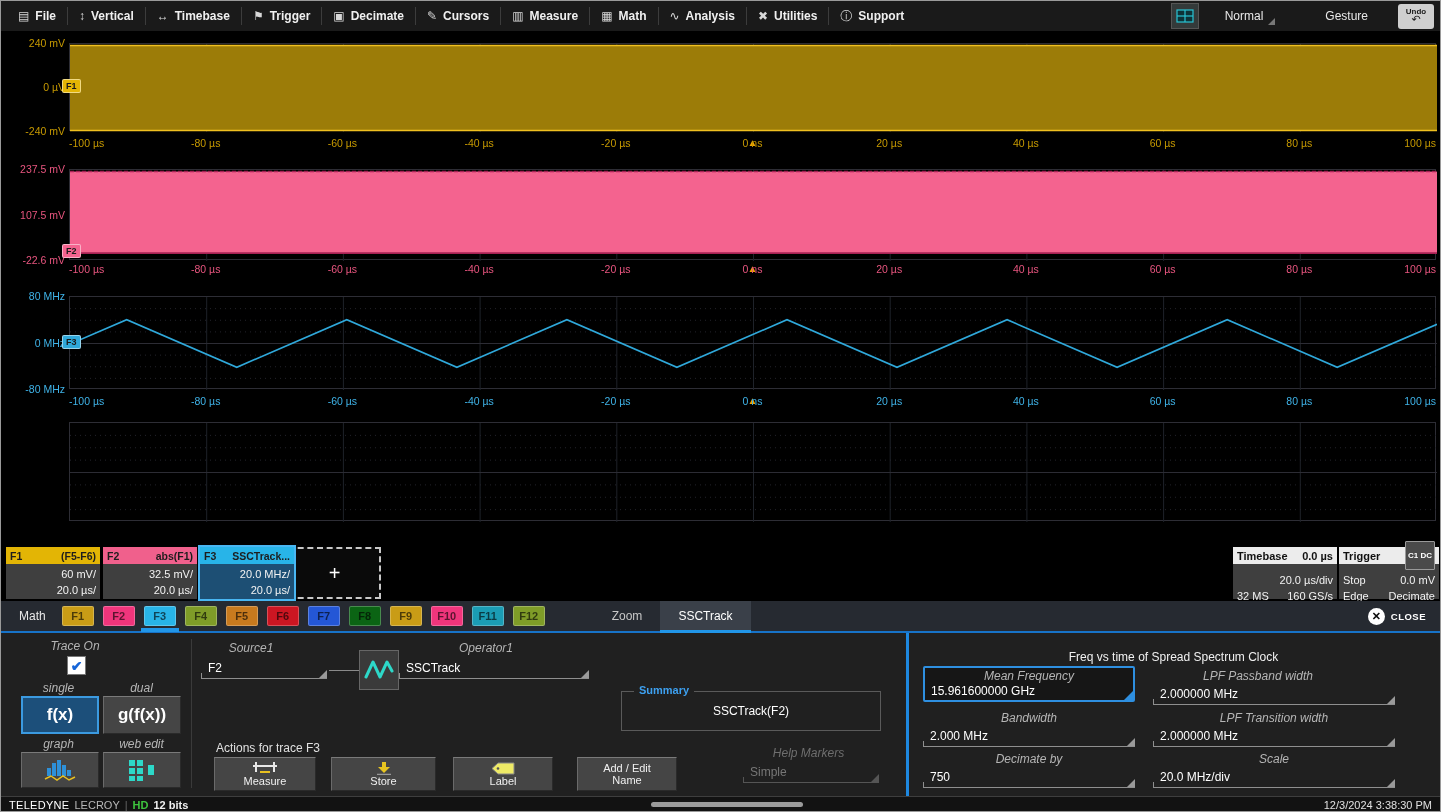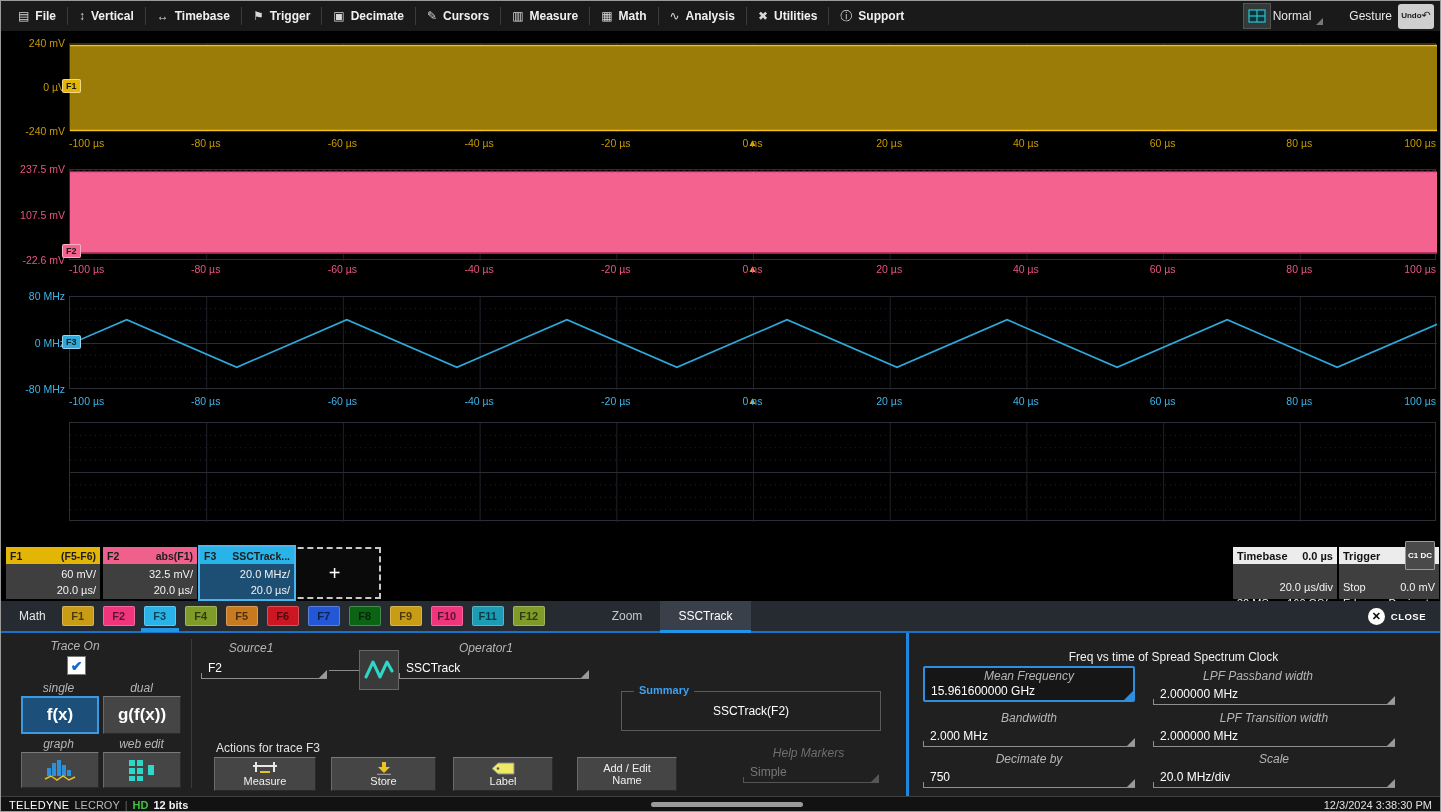--- a/index.html
+++ b/index.html
@@ -7,29 +7,29 @@
         font-family:"Liberation Sans",sans-serif;border:1px solid #9a9a9a;box-sizing:border-box;
         -webkit-user-select:none;user-select:none;}
   
   #menubar{position:absolute;left:0;top:0;width:100%;height:30px;background:#1a1a1a;
            display:flex;align-items:center;}
   #menu-items{display:flex;align-items:center;height:100%;padding-left:6px;}
   .mitem{display:flex;align-items:center;gap:6px;padding:0 11px;height:100%;cursor:pointer;}
   .micon{color:#d8d8d8;font-size:12px;line-height:1;}
   .mlabel{color:#f0f0f0;font-size:12px;font-weight:bold;}
   .msep{width:1px;height:18px;background:#3c3c3c;}
-  #menu-right{position:absolute;right:6px;top:0;height:30px;display:flex;align-items:center;gap:2px;}
+  #menu-right{position:absolute;right:6px;top:0;height:30px;display:flex;align-items:center;gap:26px;}
   #gridmode-btn{width:26px;height:24px;background:#343a3a;border:1px solid #555;display:flex;
                 align-items:center;justify-content:center;}
   #mode-dd{display:flex;align-items:center;color:#e8e8e8;font-size:12px;position:relative;
            padding-right:12px;margin-right:24px;}
   #mode-dd .corner{position:absolute;right:0;bottom:-2px;width:0;height:0;
            border-bottom:7px solid #777;border-left:7px solid transparent;}
   #gesture-label{color:#e8e8e8;font-size:12px;margin-right:4px;}
-  #undo-btn{width:36px;height:25px;background:#cfcfcf;border-radius:3px;display:flex;
+  #undo-btn{width:36px;height:25px;background:#cfcfcf;border-radius:3px;display:flex;flex-direction:column;
             align-items:center;justify-content:center;line-height:1;cursor:pointer;}
   #undo-btn .u1{font-size:8px;font-weight:bold;color:#1a1a1a;}
   #undo-btn .u2{font-size:11px;color:#1a1a1a;margin-top:-2px;}
   
   #scope{position:absolute;left:0;top:30px;width:1439px;height:515px;background:#000;}
   .grid{position:absolute;border:1px solid #2d2d35;box-sizing:border-box;background:#000;}
   .ylab{position:absolute;width:62px;text-align:right;font-size:10.5px;line-height:12px;}
   .fbadge{position:absolute;font-size:9px;font-weight:bold;color:#1a1a1a;padding:1px 3px;
           border-radius:2px;border:1px solid rgba(255,255,255,.5);z-index:3;}
   .axisrow{position:absolute;height:14px;font-size:10.5px;}
@@ -43,21 +43,21 @@
   .dbody{height:35px;background:#3f3f3f;color:#f2f2f2;font-size:11px;text-align:right;
          padding:2px 4px 0 0;line-height:16px;box-sizing:border-box;}
   .dbox.sel{outline:2px solid #49b6f2;}
   .dbox.sel .dbody{background:#1d4f74;}
   #addtrace{position:absolute;top:1px;width:93px;height:52px;border:2px dashed #c8c8c8;
             box-sizing:border-box;color:#fff;font-size:20px;display:flex;align-items:center;
             justify-content:center;cursor:pointer;background:#0a0a0a;}
   .ibox{position:absolute;top:1px;height:52px;box-sizing:border-box;font-size:11px;}
   .ihead{height:17px;background:#ececec;color:#111;display:flex;justify-content:space-between;
          align-items:center;padding:0 4px;font-weight:bold;}
-  .ibody{height:35px;background:#3f3f3f;color:#f2f2f2;padding:15px 4px 0 4px;line-height:16px;box-sizing:border-box;}
+  .ibody{height:35px;background:#3f3f3f;color:#f2f2f2;padding:8px 4px 0 4px;line-height:16px;box-sizing:border-box;}
   .irow{display:flex;justify-content:space-between;}
   .tbadge{background:#4a4a4a;border:1px solid #999;color:#fff;font-size:8px;font-weight:bold;
           padding:9px 2px;border-radius:1px;}
   
   #tabrow{position:absolute;left:0;top:600px;width:100%;height:30px;background:#262a31;
           border-bottom:2px solid #1773c8;box-sizing:content-box;display:flex;align-items:center;}
   #math-label{color:#e8e8e8;font-size:12px;margin:0 16px 0 18px;}
   .ftab{position:relative;min-width:32px;height:20px;border-radius:2px;display:flex;align-items:center;
         justify-content:center;font-size:11px;font-weight:bold;color:rgba(0,0,0,.62);margin-right:9px;
         padding:0 4px;box-sizing:border-box;cursor:pointer;border:1px solid rgba(255,255,255,.25);}

